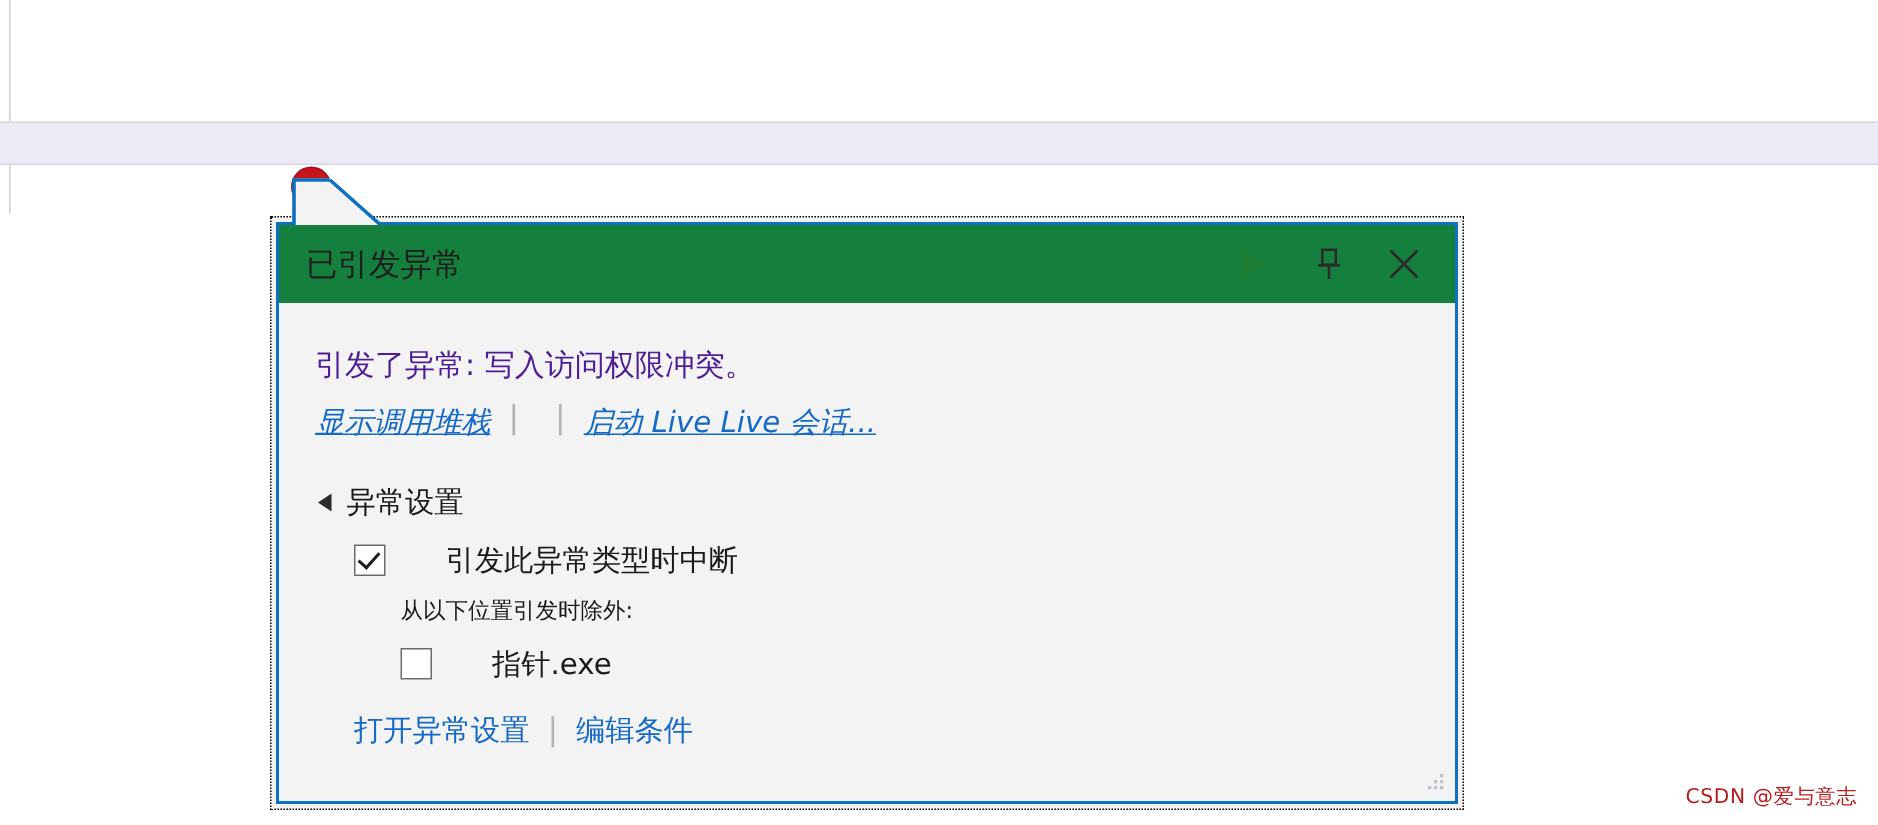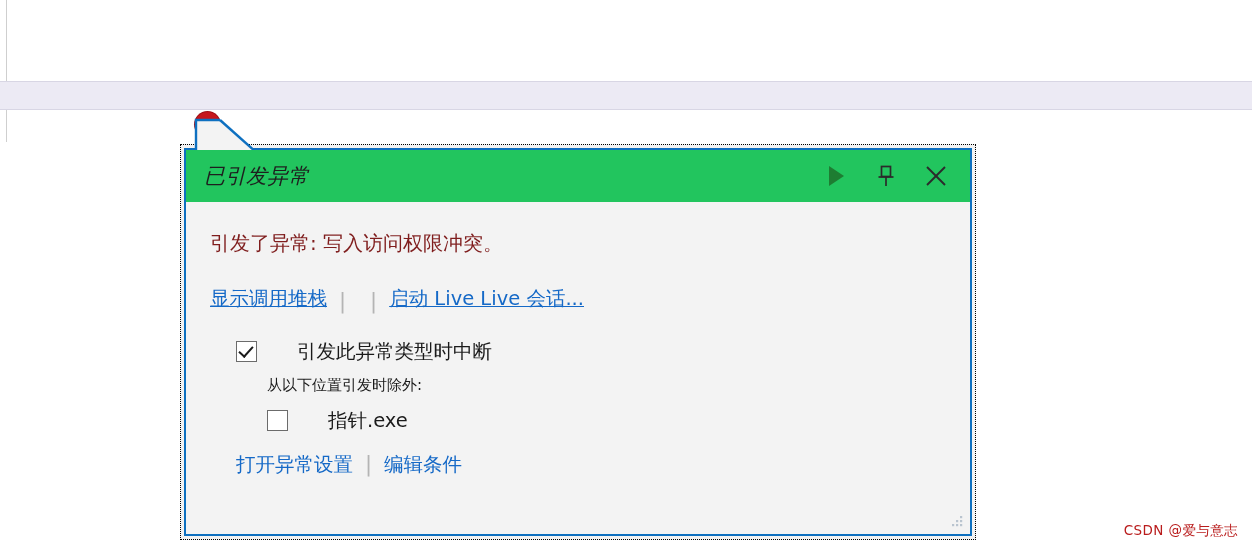--- a/index.html
+++ b/index.html
@@ -113,26 +113,25 @@
     left: 8px;
     top: -33px;
     width: 80px;
     height: 36px;
     overflow: visible;
   }
 
   .popup-header {
     position: relative;
     height: 52px;
-    background: #22c55e;
+    background: #15803d;
     display: flex;
     align-items: center;
     padding: 0 14px 0 18px;
     box-sizing: border-box;
-    font-style: italic;
   }
   .popup-title {
     font-size: 21px;
     color: #1e1e1e;
     flex: 1;
     font-family: "DejaVu Sans", "Liberation Sans", sans-serif;
   }
   .hdr-btns {
     display: flex;
     align-items: center;
@@ -147,30 +146,31 @@
     justify-content: center;
     cursor: pointer;
   }
 
   .popup-body {
     padding: 26px 0 0 24px;
     font-family: "DejaVu Sans", "Liberation Sans", sans-serif;
   }
   .msg-line {
     font-size: 20px;
-    color: #7f1d1d;
+    color: #4c1d95;
     line-height: 31px;
   }
   .msg-line b { font-weight: bold; }
 
   .links-row {
-    margin-top: 26px;
-    display: flex;
-    align-items: flex-end;
+    margin-top: 9px;
+    display: flex;
+    align-items: flex-start;
     font-size: 19.5px;
+    font-style: italic;
   }
   .lnk {
     color: #1569c7;
     text-decoration: underline;
     cursor: pointer;
     white-space: nowrap;
   }
   .lnk.nounder { text-decoration: none; }
   .sep {
     color: #b4b4b4;
@@ -338,20 +338,24 @@
 
       <div class="links-row">
         <span class="lnk">显示调用堆栈</span>
         <span class="sep">|</span>
         <span class="sep">|</span>
         <span class="lnk">启动 Live Live 会话...</span>
       </div>
 
       <div class="settings-block">
 
+        <div class="settings-head">
+          <span class="tri"></span>
+          <span>异常设置</span>
+        </div>
 
         <div class="opt-row">
           <span class="cbx checked"></span>
           <span>引发此异常类型时中断</span>
         </div>
 
         <div class="sub-label">从以下位置引发时除外:</div>
 
         <div class="opt-row indent2">
           <span class="cbx"></span>

